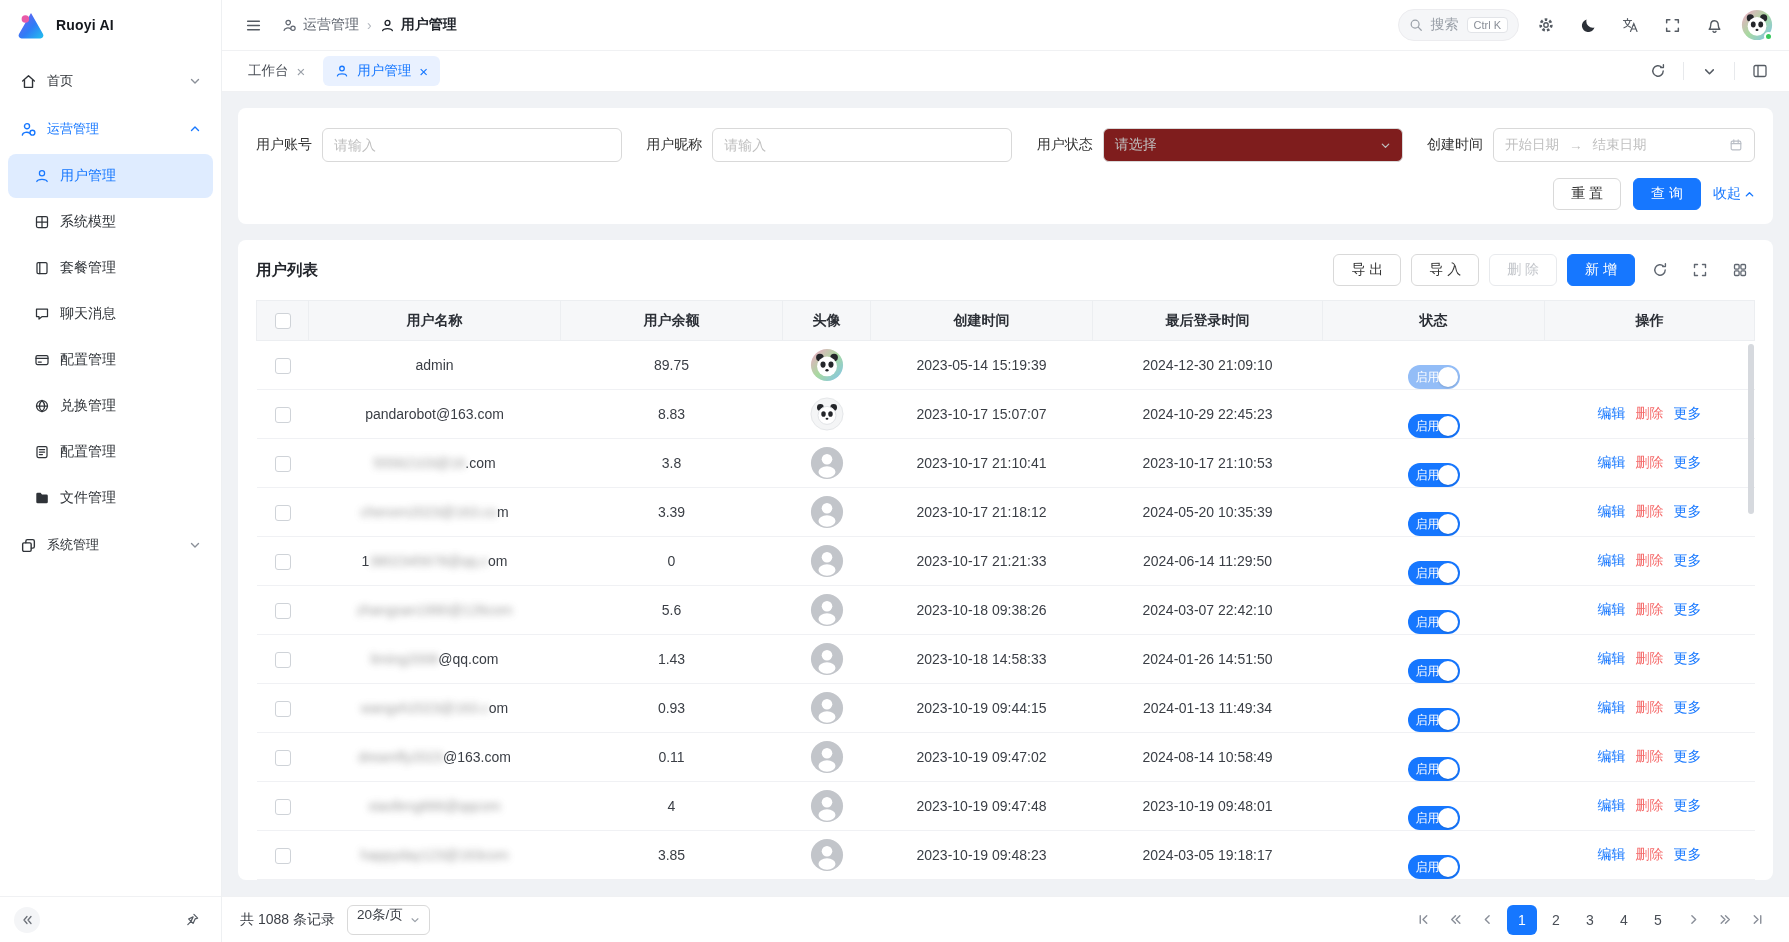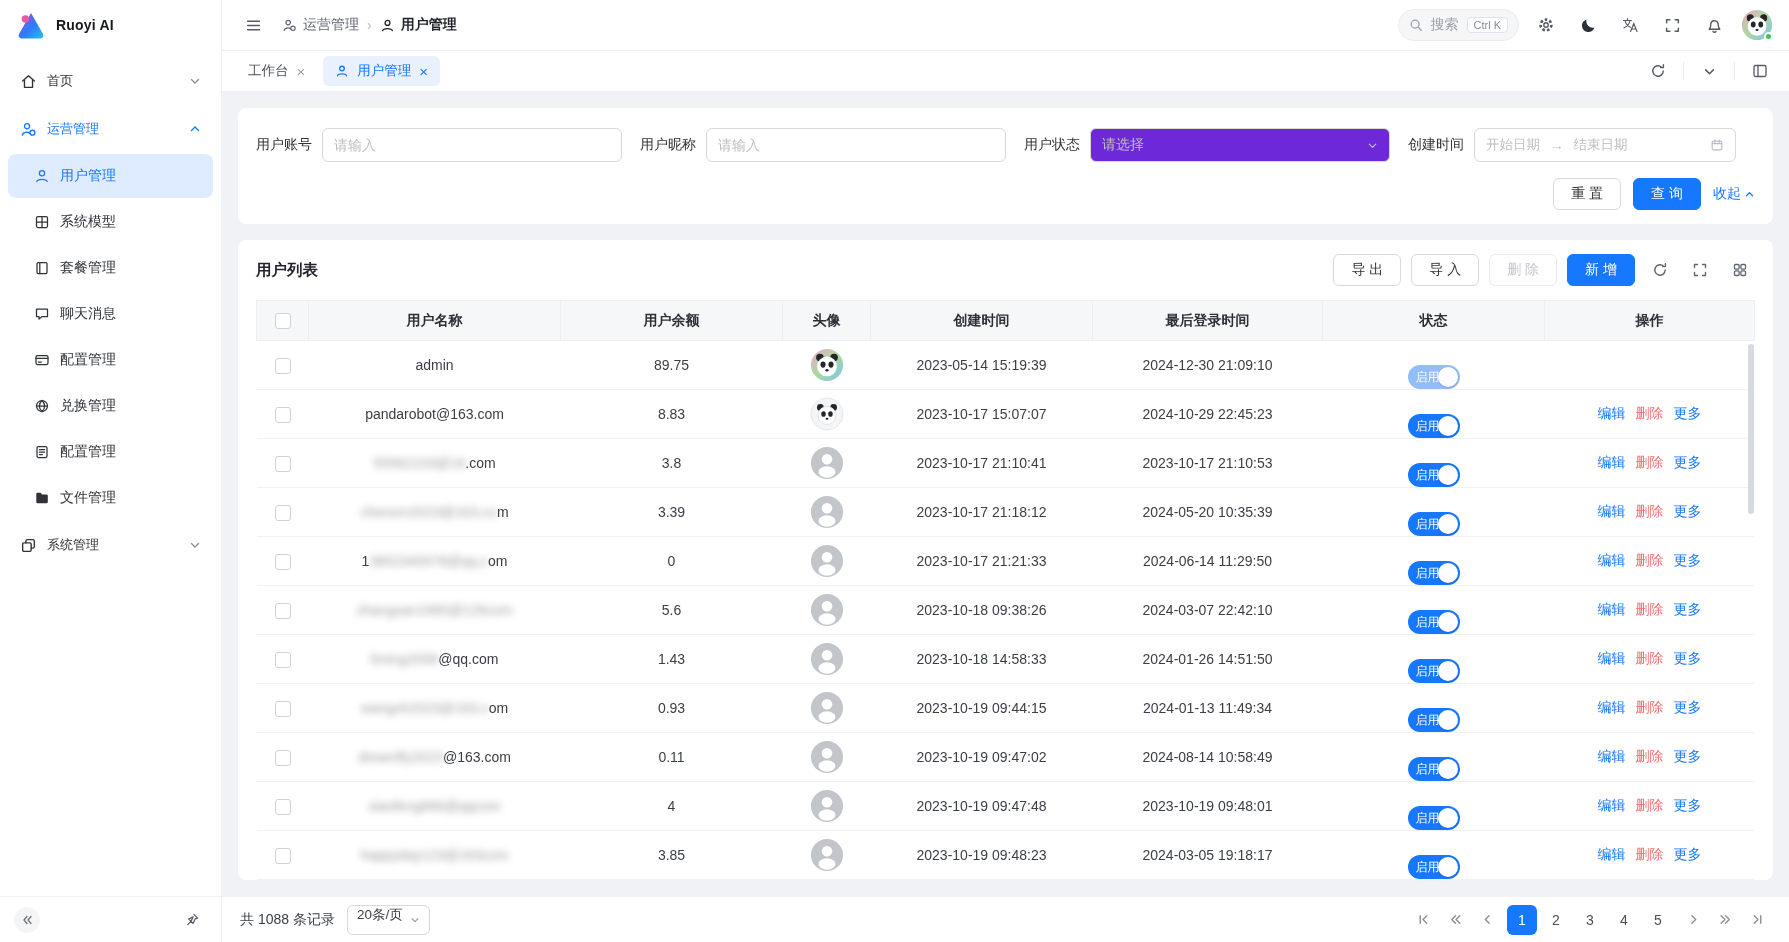--- a/index.html
+++ b/index.html
@@ -48,26 +48,26 @@
   .tab.active .tab-x{color:#1677ff;}
   .tabbar-right{margin-left:auto;display:flex;align-items:center;gap:10px;color:#6b7078;}
   .vdiv{width:1px;height:18px;background:#e7e9ec;}
 
   
   .content{flex:1;background:#f0f2f5;padding:16px;display:flex;flex-direction:column;gap:16px;overflow:hidden;}
   .card{background:#fff;border-radius:8px;}
 
   
   .filter-card{padding:20px 18px 14px;flex:0 0 auto;}
-  .filter-row{display:flex;align-items:center;gap:18px;}
+  .filter-row{display:flex;align-items:center;justify-content:space-between;gap:18px;}
   .field{display:flex;align-items:center;gap:10px;}
   .field>label{color:#333;white-space:nowrap;}
   .input{width:300px;height:34px;border:1px solid #d9d9d9;border-radius:6px;padding:0 11px;font-size:14px;color:#333;font-family:inherit;outline:none;background:#fff;}
   .input::placeholder{color:#bfbfbf;}
-  .selectbox{width:300px;height:34px;border:1px solid #d9d9d9;border-radius:6px;padding:0 11px;display:flex;align-items:center;justify-content:space-between;color:#bfbfbf;cursor:pointer;background:#6d28d9;}
+  .selectbox{width:300px;height:34px;border:1px solid #d9d9d9;border-radius:6px;padding:0 11px;display:flex;align-items:center;justify-content:space-between;color:#bfbfbf;cursor:pointer;background:#7f1d1d;}
   .range{width:262px;height:34px;border:1px solid #d9d9d9;border-radius:6px;padding:0 11px;display:flex;align-items:center;gap:10px;color:#bfbfbf;font-size:13.5px;cursor:pointer;background:#fff;}
   .range .cal{margin-left:auto;color:#b9bec6;}
   .filter-actions{margin-top:16px;display:flex;align-items:center;justify-content:flex-end;gap:12px;}
   .btn{height:32px;padding:0 17px;border-radius:6px;border:1px solid #d9d9d9;background:#fff;color:#333;font-size:14px;cursor:pointer;white-space:nowrap;}
   .btn.primary{background:#1677ff;border-color:#1677ff;color:#fff;}
   .btn.disabled{color:#c3c6cb;border-color:#e8eaed;cursor:not-allowed;}
   .collapse-link{display:flex;align-items:center;gap:3px;color:#1677ff;cursor:pointer;}
 
   
   .table-card{flex:1;padding:14px 18px 0;display:flex;flex-direction:column;overflow:hidden;}

